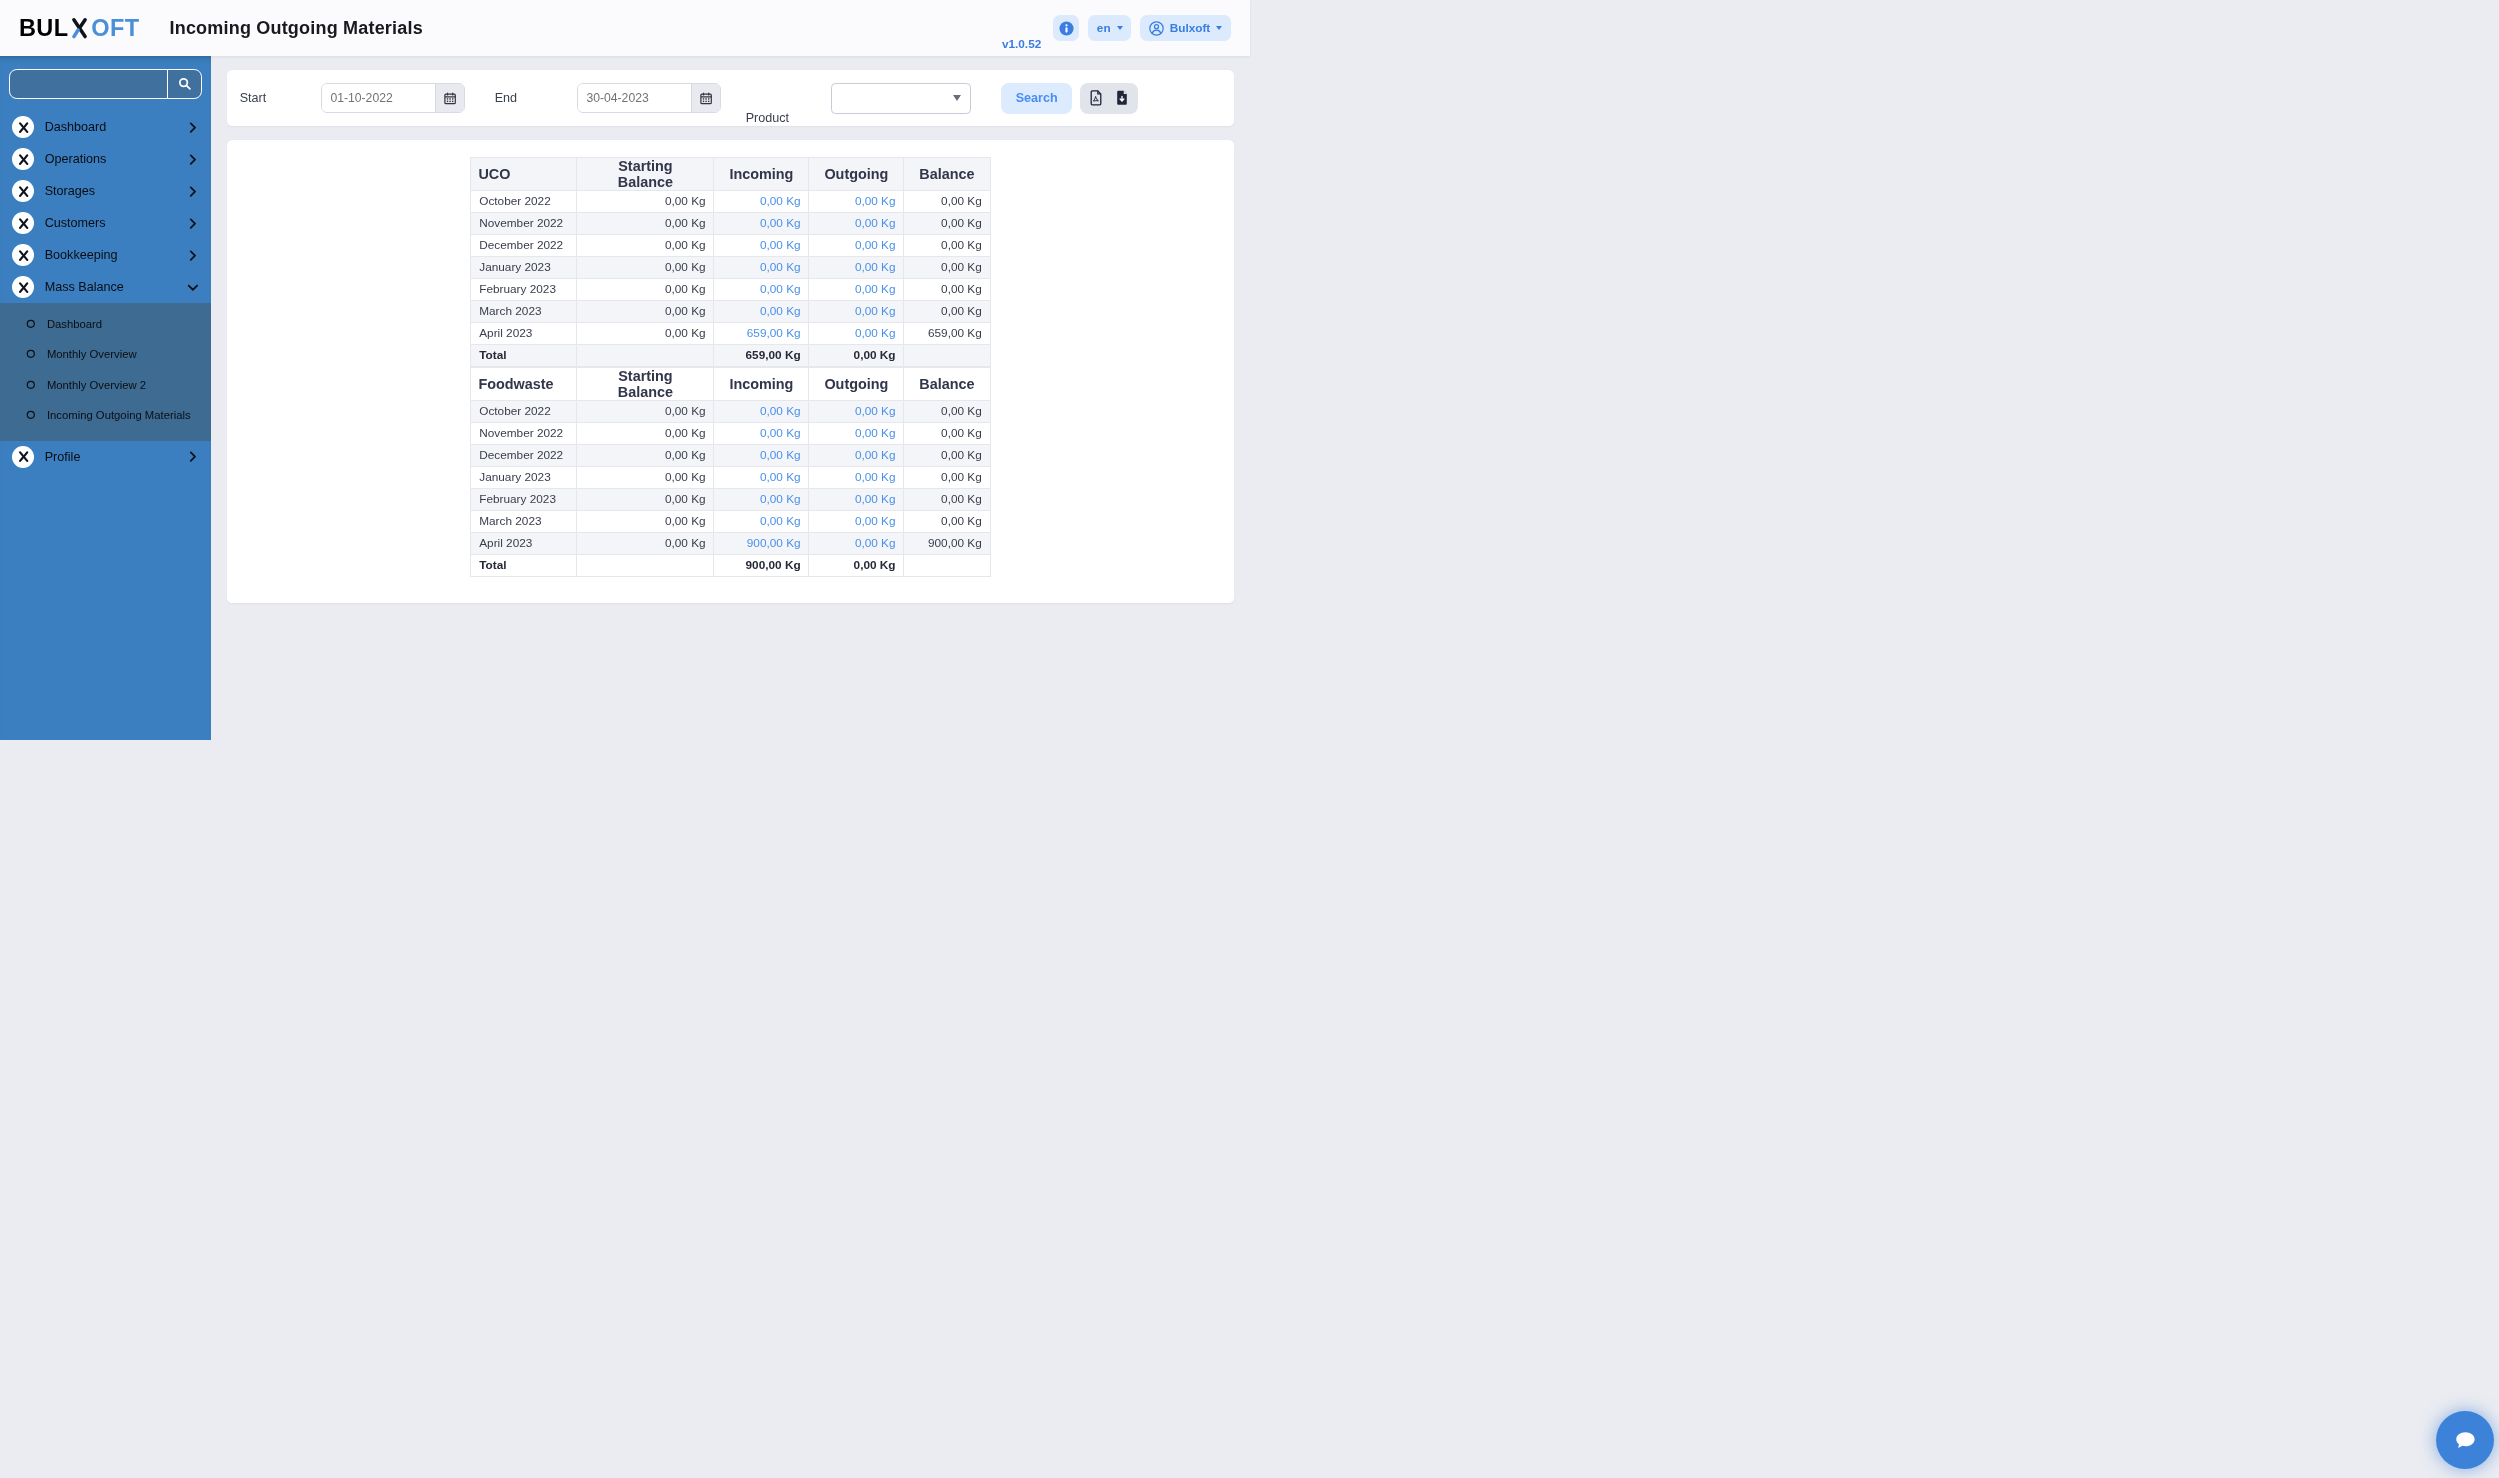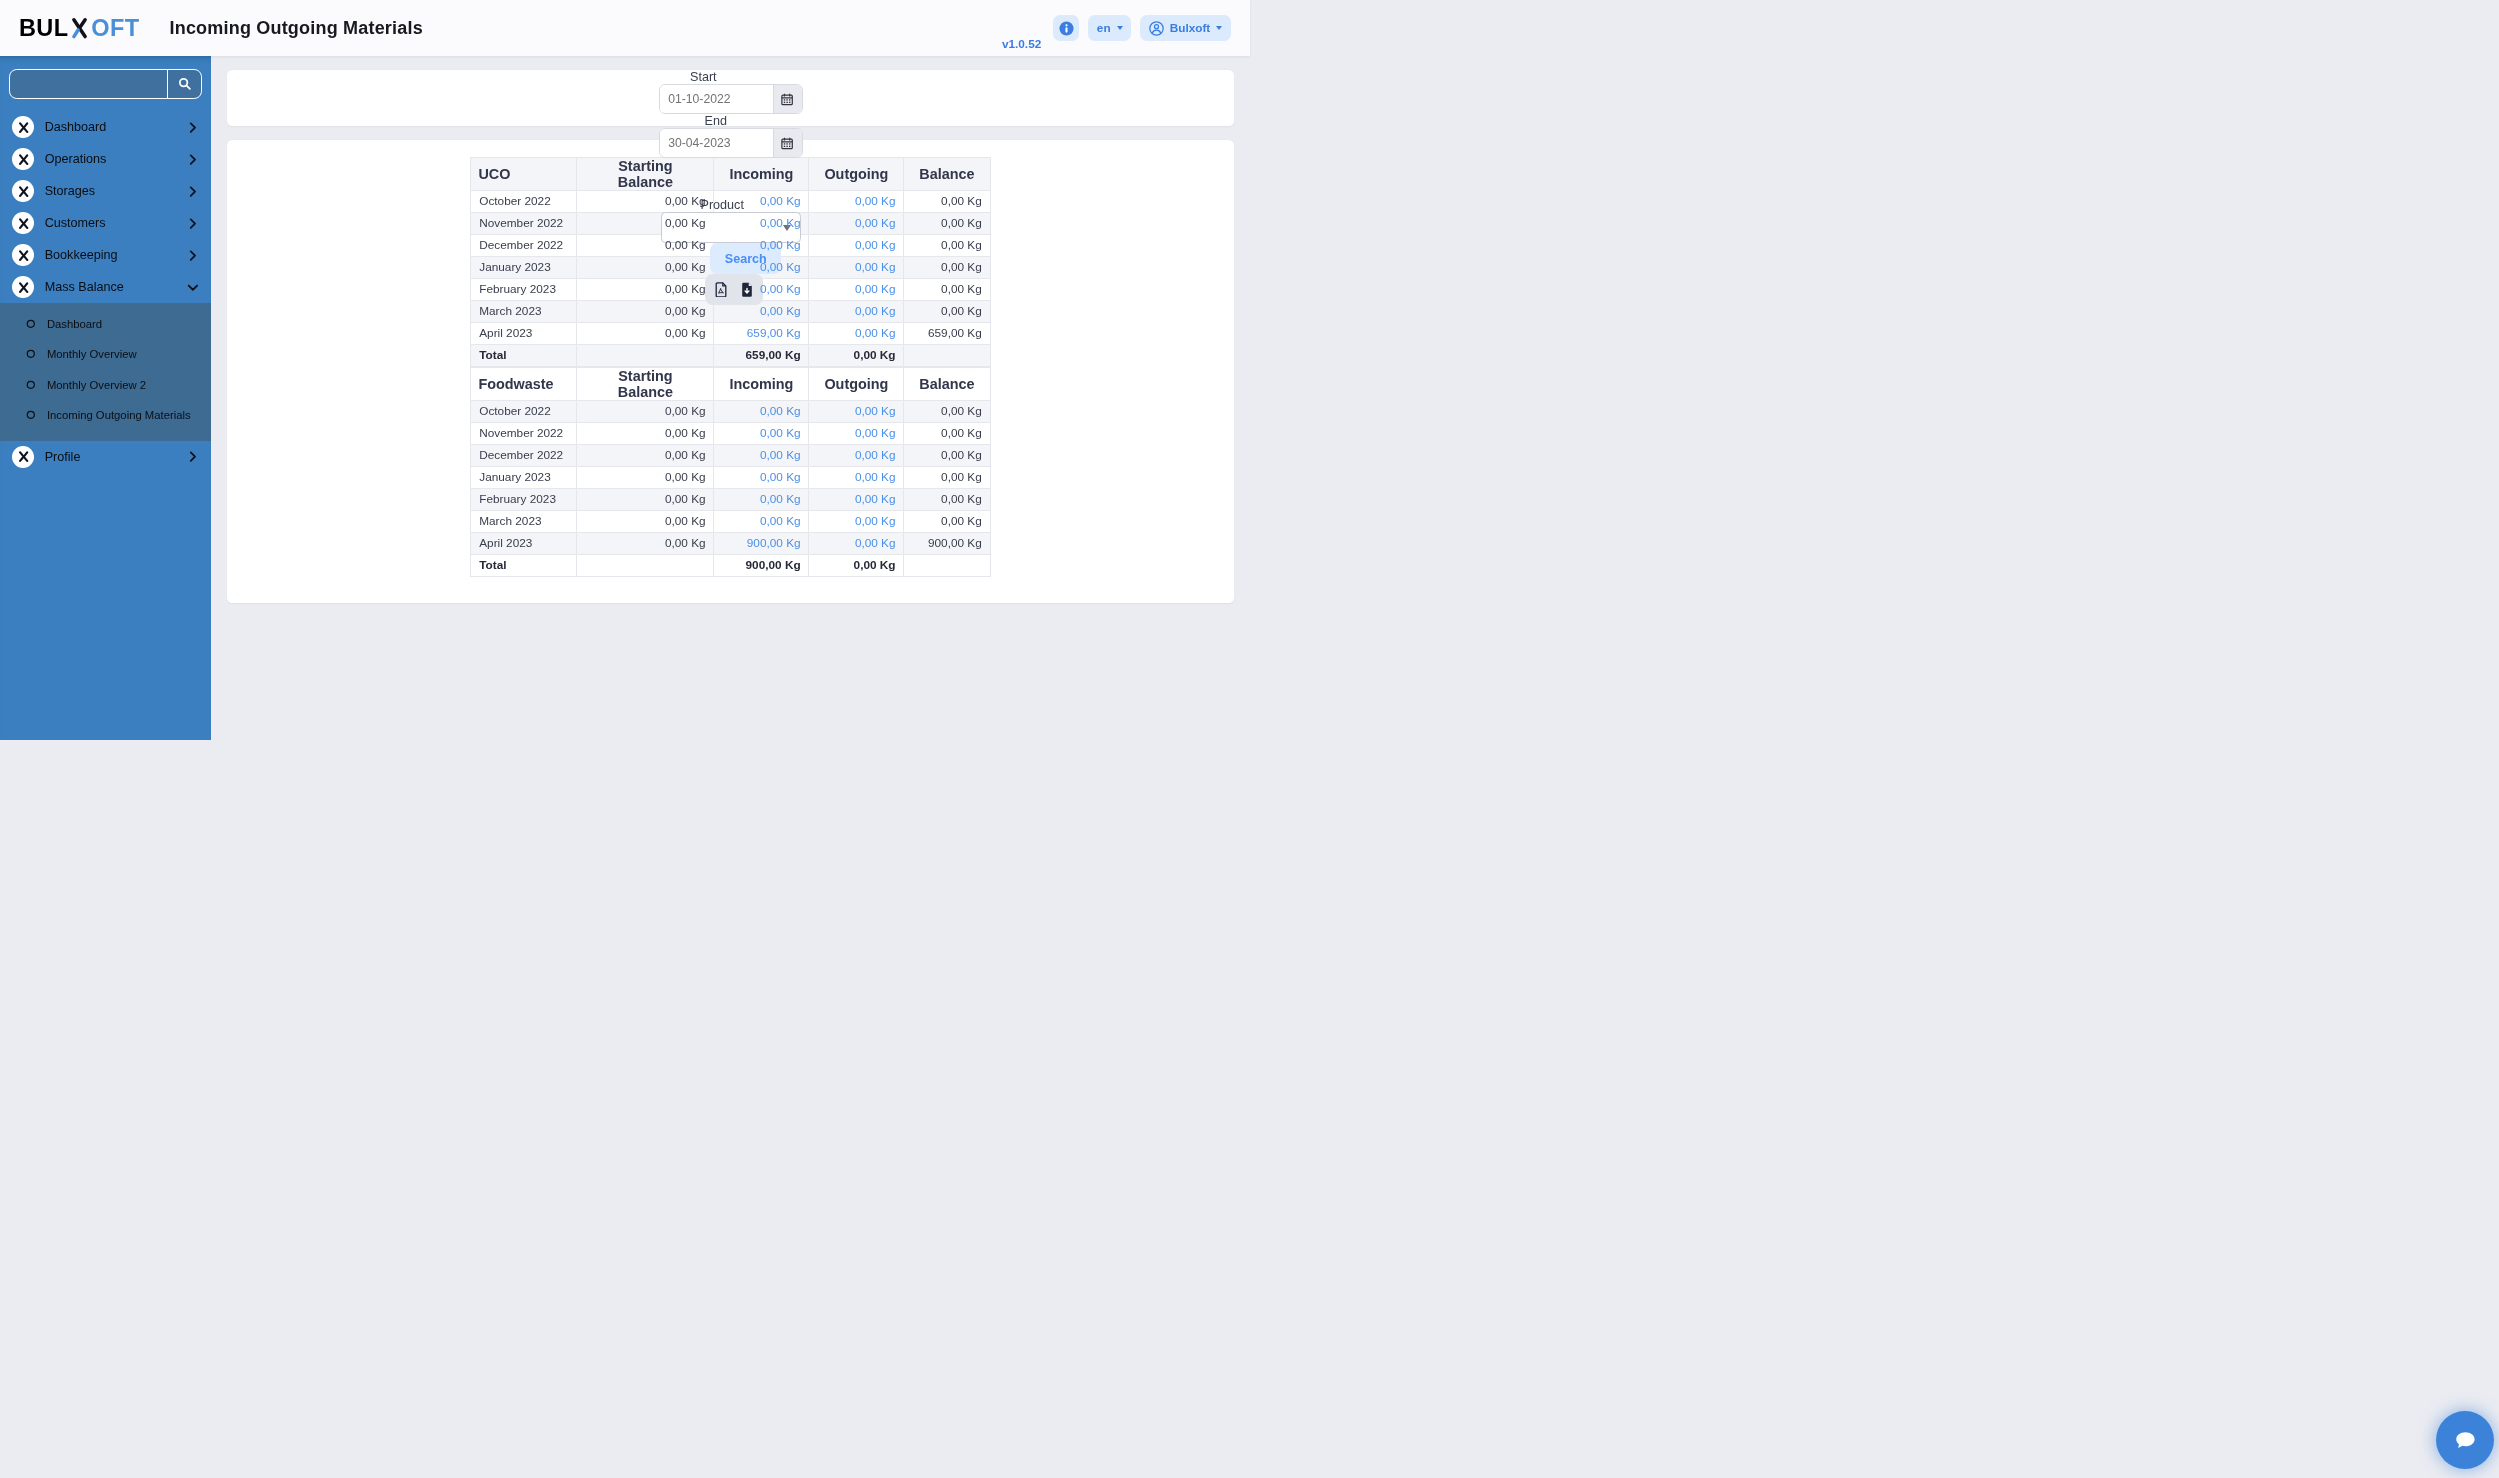--- a/index.html
+++ b/index.html
@@ -62,21 +62,21 @@
   .submenu { background:#3e6b92; padding:5.2px 0 10.5px 0; }
   .sub-item { height:30.5px; display:flex; align-items:center; padding-left:26px; cursor:pointer; }
   .si-bullet { display:flex; align-items:center; flex:none; }
   .si-label { margin-left:11.3px; font-size:11.3px; font-weight:500; color:#0b0e13; white-space:nowrap; }
 
   
   .main { position:absolute; left:211px; top:56px; width:1039px; }
   .filter-card {
     margin:14px 15.7px 0 15.7px; height:56px; background:#ffffff; border-radius:5.2px;
     box-shadow:0 0.9px 1.7px rgba(25,30,60,.05);
-    display:flex; align-items:center; padding:0 29px;flex-direction:column;
+    display:flex; align-items:center; padding:0 13px;
   }
   .f-label { font-size:12.6px; color:#3a3f4e; }
   .f-label.start { width:81px; }
   .f-label.end   { width:82px; margin-left:30px; }
   .f-label.product { width:85px; margin-left:25px;margin-top:40px; }
   .input-group {
     width:144px; height:30px; border:1.3px solid #d8dae2; border-radius:6.1px;
     display:flex; overflow:hidden; background:#ffffff; flex:none;
   }
   .input-group input {

